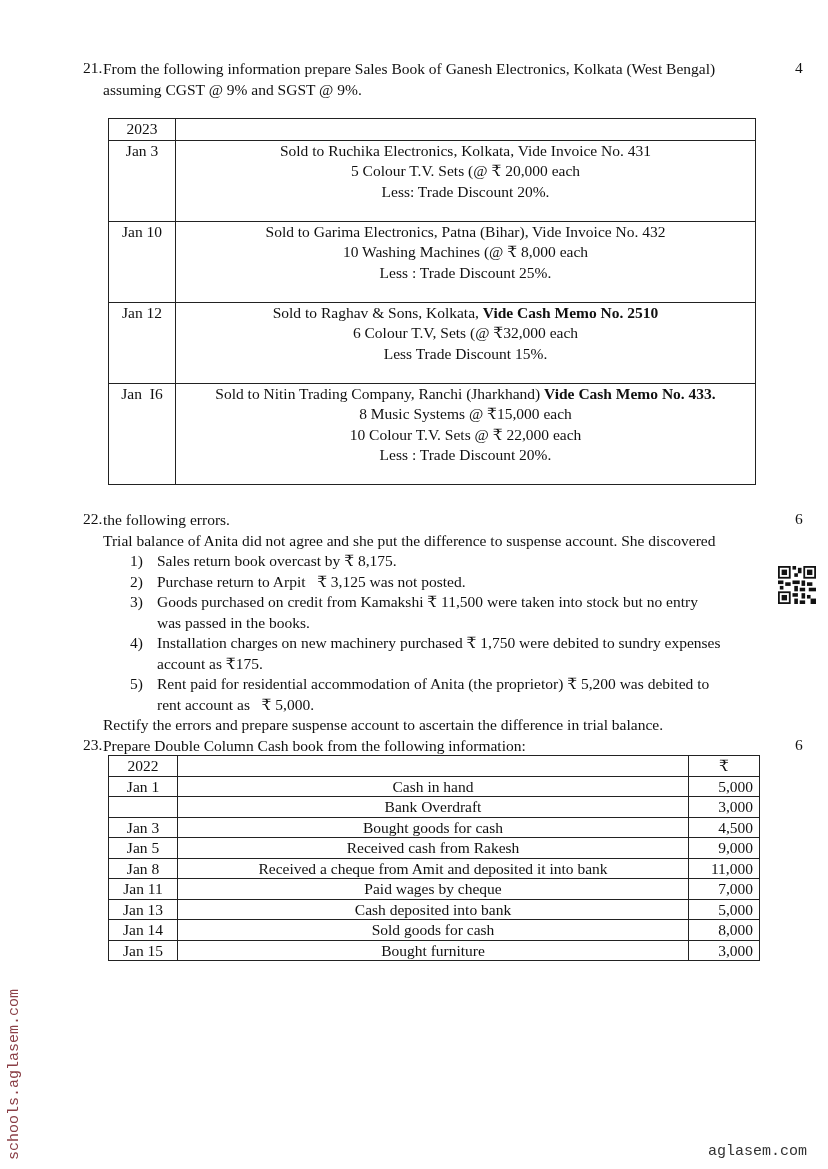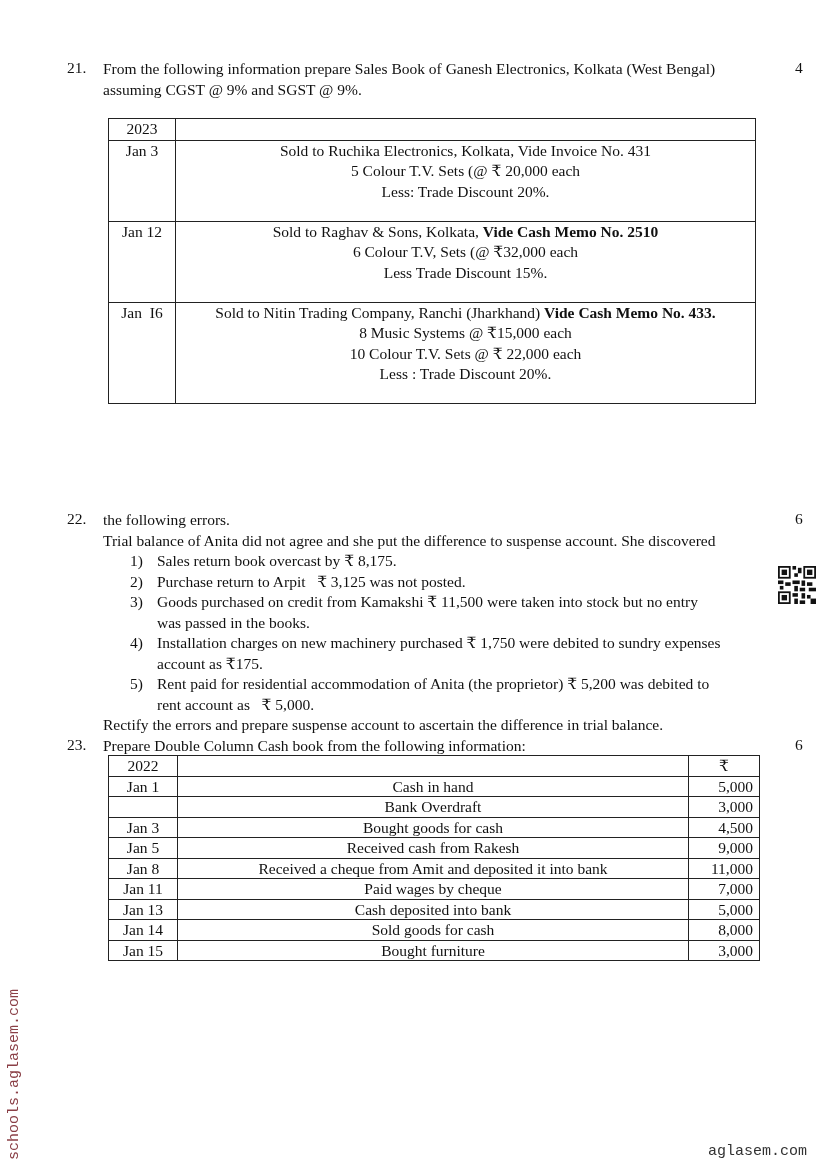--- a/index.html
+++ b/index.html
@@ -2,21 +2,21 @@
 <html><head>
 <meta charset="utf-8">
 <style>
   html, body { margin: 0; padding: 0; background: #ffffff; }
   body {
     width: 828px; height: 1169px; position: relative; overflow: hidden;
     font-family: "Liberation Serif", "DejaVu Serif", serif;
     color: #111; font-size: 15.5px;
   }
   .q { position: absolute; left: 0; width: 828px; }
-  .qnum { position: absolute; left: 67px; }
+  .qnum { position: absolute; left: 83px; }
   .qtext { position: absolute; left: 103px; width: 660px; line-height: 20.5px; }
   .marks { position: absolute; left: 795px; }
   table { border-collapse: collapse; position: absolute; }
   td { border: 1.6px solid #222; padding: 0; vertical-align: top; line-height: 20.5px; }
   .t1 { left: 108px; top: 118px; width: 648px; }
   .t1 .dcol { width: 66px; text-align: center; }
   .t1 .desc { text-align: center; }
   .t1 .entry td { height: 80px; }
   .t1 .entry.big td { height: 100px; }
   .t1 .hdr td { height: 20px; }
@@ -61,20 +61,28 @@
   </tr>
   <tr class="entry">
     <td class="dcol">Jan 3</td>
     <td class="desc">
       <div><span>Sold to Ruchika Electronics, Kolkata, Vide Invoice No. 431</span><b></b></div>
       <div>5 Colour T.V. Sets (@ ₹ 20,000 each</div>
       <div>Less: Trade Discount 20%.</div>
     </td>
   </tr>
   <tr class="entry">
+    <td class="dcol">Jan 10</td>
+    <td class="desc">
+      <div><span>Sold to Garima Electronics, Patna (Bihar), Vide Invoice No. 432</span><b></b></div>
+      <div>10 Washing Machines (@ ₹ 8,000 each</div>
+      <div>Less : Trade Discount 25%.</div>
+    </td>
+  </tr>
+  <tr class="entry">
     <td class="dcol">Jan 12</td>
     <td class="desc">
       <div><span>Sold to Raghav &amp; Sons, Kolkata, </span><b>Vide Cash Memo No. 2510</b></div>
       <div>6 Colour T.V, Sets (@ ₹32,000 each</div>
       <div>Less Trade Discount 15%.</div>
     </td>
   </tr>
   <tr class="entry big">
     <td class="dcol" style="white-space:pre;">Jan  I6</td>
     <td class="desc">

